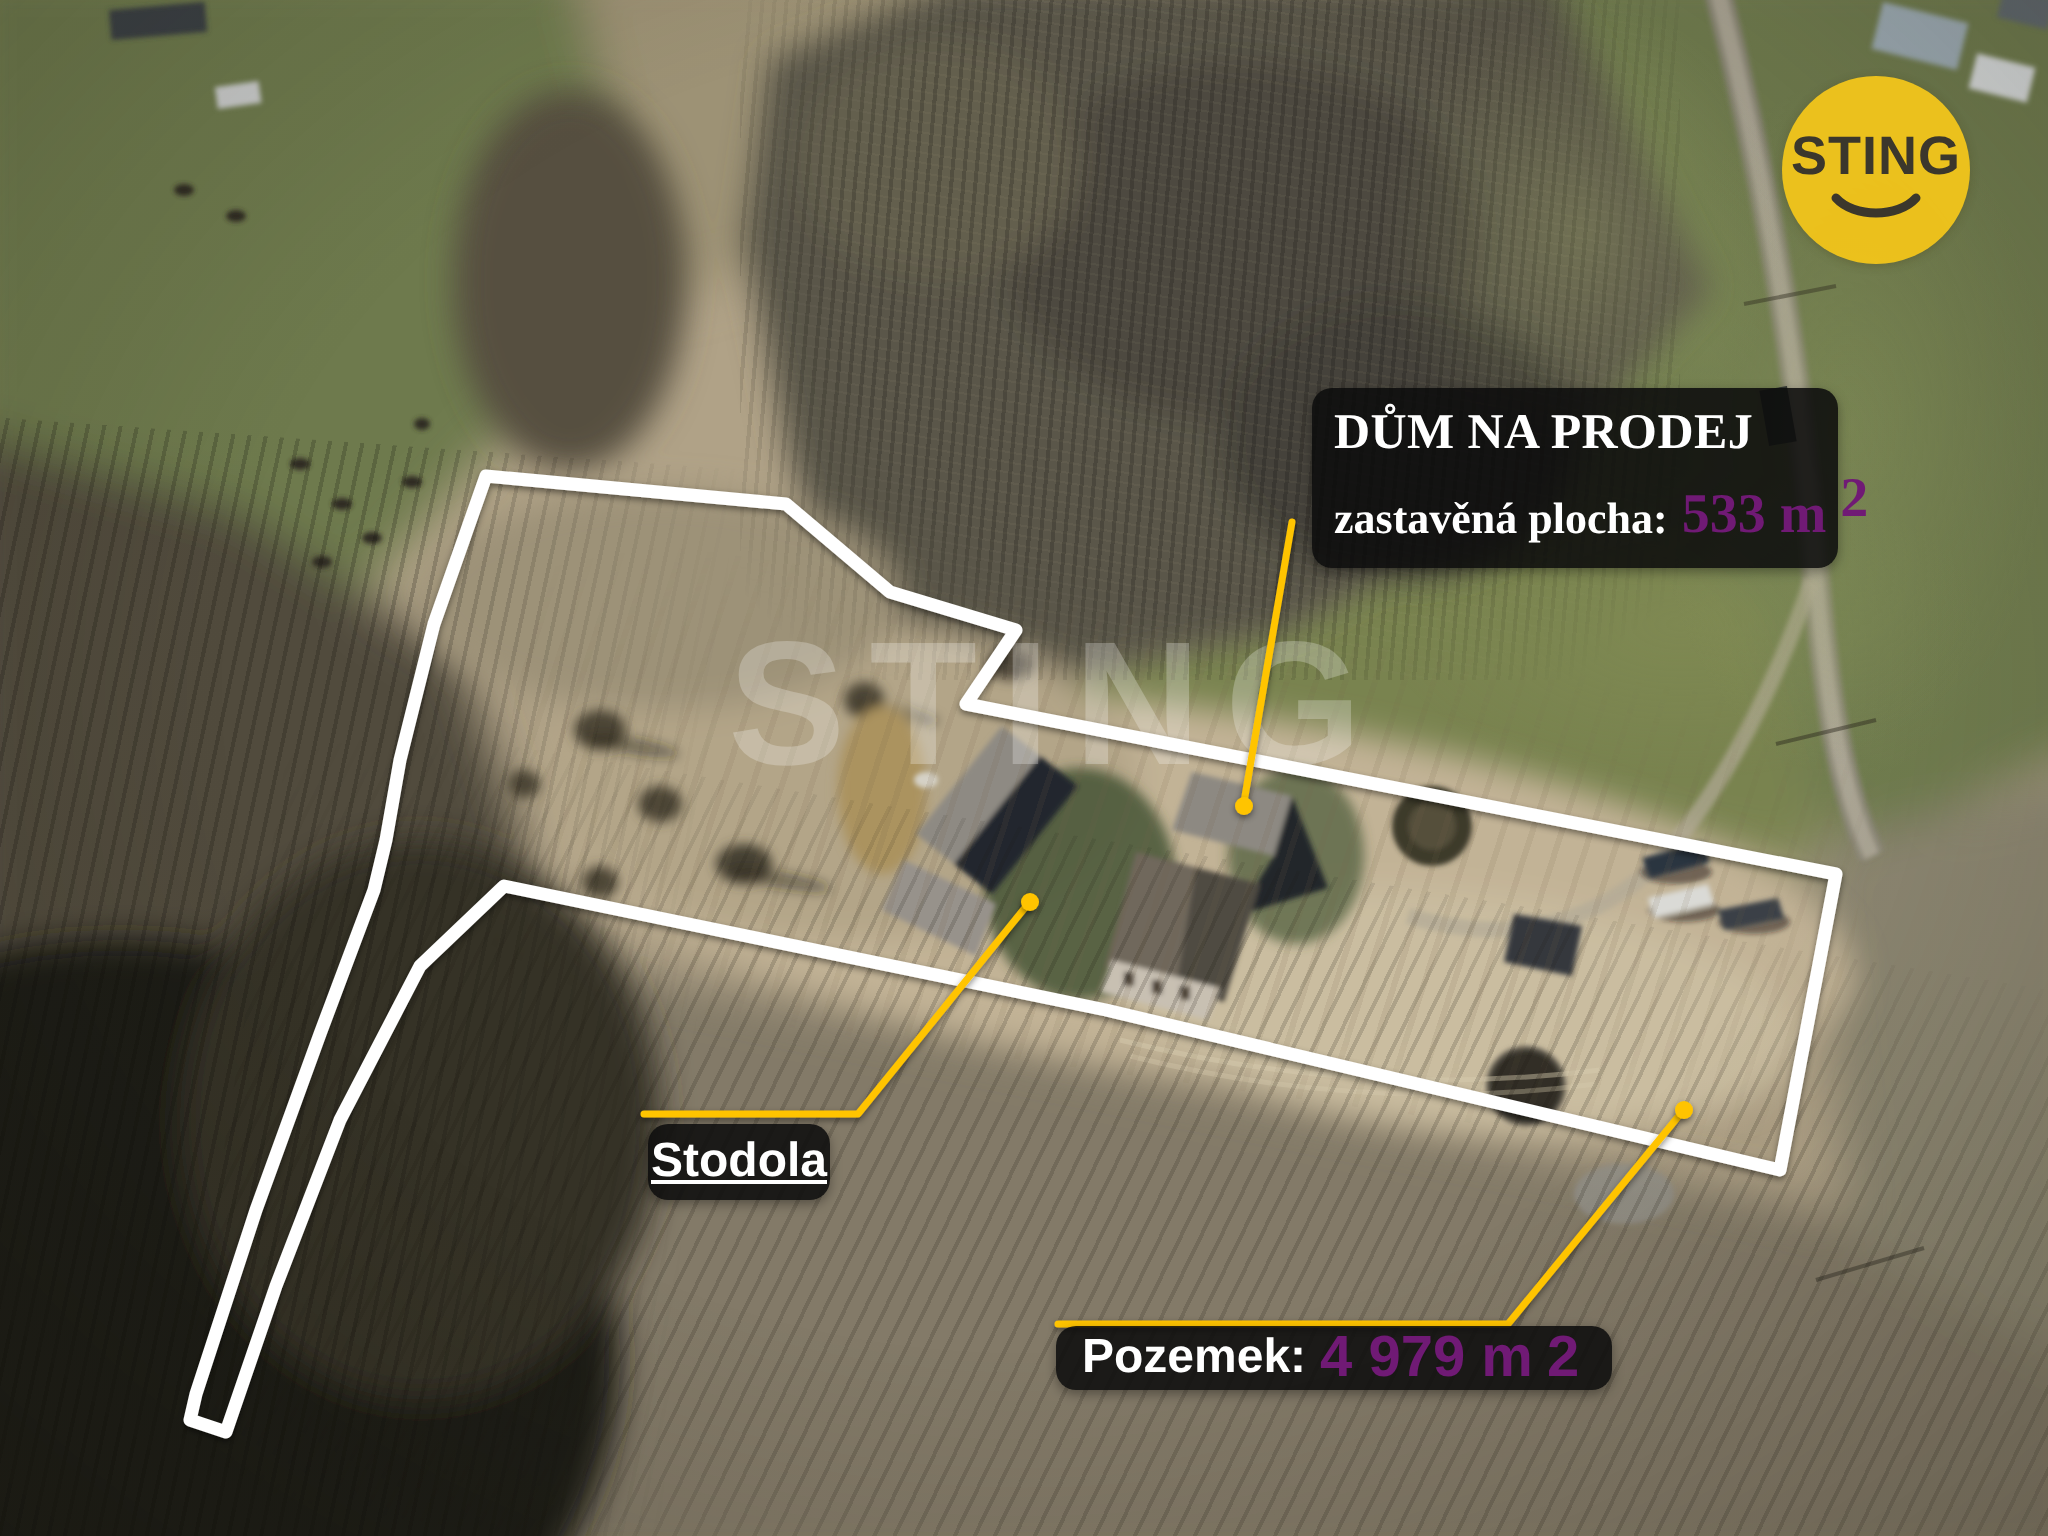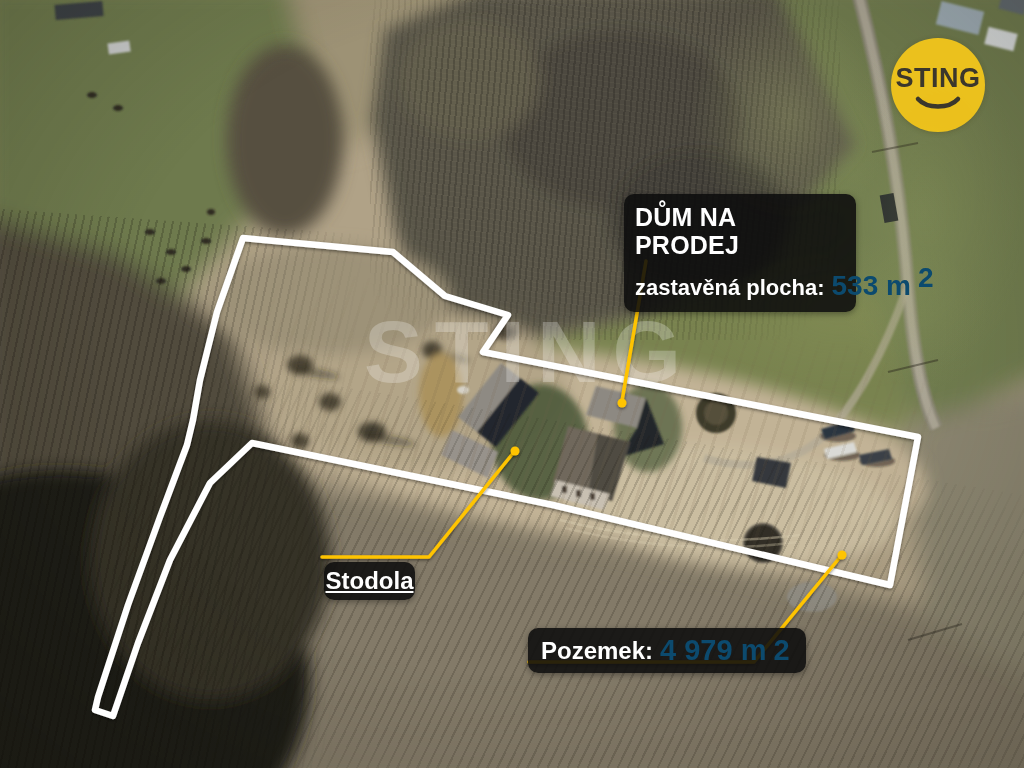--- a/index.html
+++ b/index.html
@@ -53,29 +53,29 @@
   }
   .watermark{
     position:absolute;left:364px;top:308px;
     font-size:88px;font-weight:700;letter-spacing:12px;line-height:1;
     color:rgba(255,255,255,0.25);pointer-events:none;user-select:none;
   }
   .label{
     position:absolute;background:rgba(12,12,12,0.88);color:#fff;
     border-radius:10px;font-weight:700;box-shadow:0 2px 6px rgba(0,0,0,.35);
   }
-  .label .yellow{color:#0c4a6e;}
+  .label .yellow{color:#701a75;}
   .label sup{font-size:.52em;vertical-align:super;margin-left:1px;font-weight:700;}
-  .label-main{left:624px;top:194px;width:232px;box-sizing:border-box;padding:9px 12px 9px 11px;}
+  .label-main{left:656px;top:194px;width:263px;box-sizing:border-box;padding:9px 12px 9px 11px;font-family:Liberation Serif, serif;}
   .label-main .l1{font-size:25px;line-height:1.12;letter-spacing:.2px;}
   .label-main .l2{font-size:22px;line-height:1.2;margin-top:2px;white-space:nowrap;}
   .label-main .l2 .yellow{font-size:28px;margin-left:7px;}
   .label-barn{left:324px;top:562px;width:91px;height:38px;box-sizing:border-box;
     display:flex;align-items:center;justify-content:center;font-size:24px;text-decoration:underline;}
-  .label-land{left:528px;top:628px;height:45px;box-sizing:border-box;
+  .label-land{left:528px;top:663px;height:32px;box-sizing:border-box;
     display:flex;align-items:center;padding:0 16px 0 13px;white-space:nowrap;}
   .label-land .white{font-size:24px;}
   .label-land .yellow{font-size:29px;margin-left:7px;}
   .logo{
     position:absolute;left:891px;top:38px;width:94px;height:94px;border-radius:50%;
     background:rgba(242,197,26,0.95);
     display:flex;flex-direction:column;align-items:center;justify-content:center;
     box-shadow:0 1px 5px rgba(60,50,10,.25);
   }
   .logo-text{font-size:27px;font-weight:700;letter-spacing:.5px;color:#3b372c;line-height:1;margin-top:6px;}

